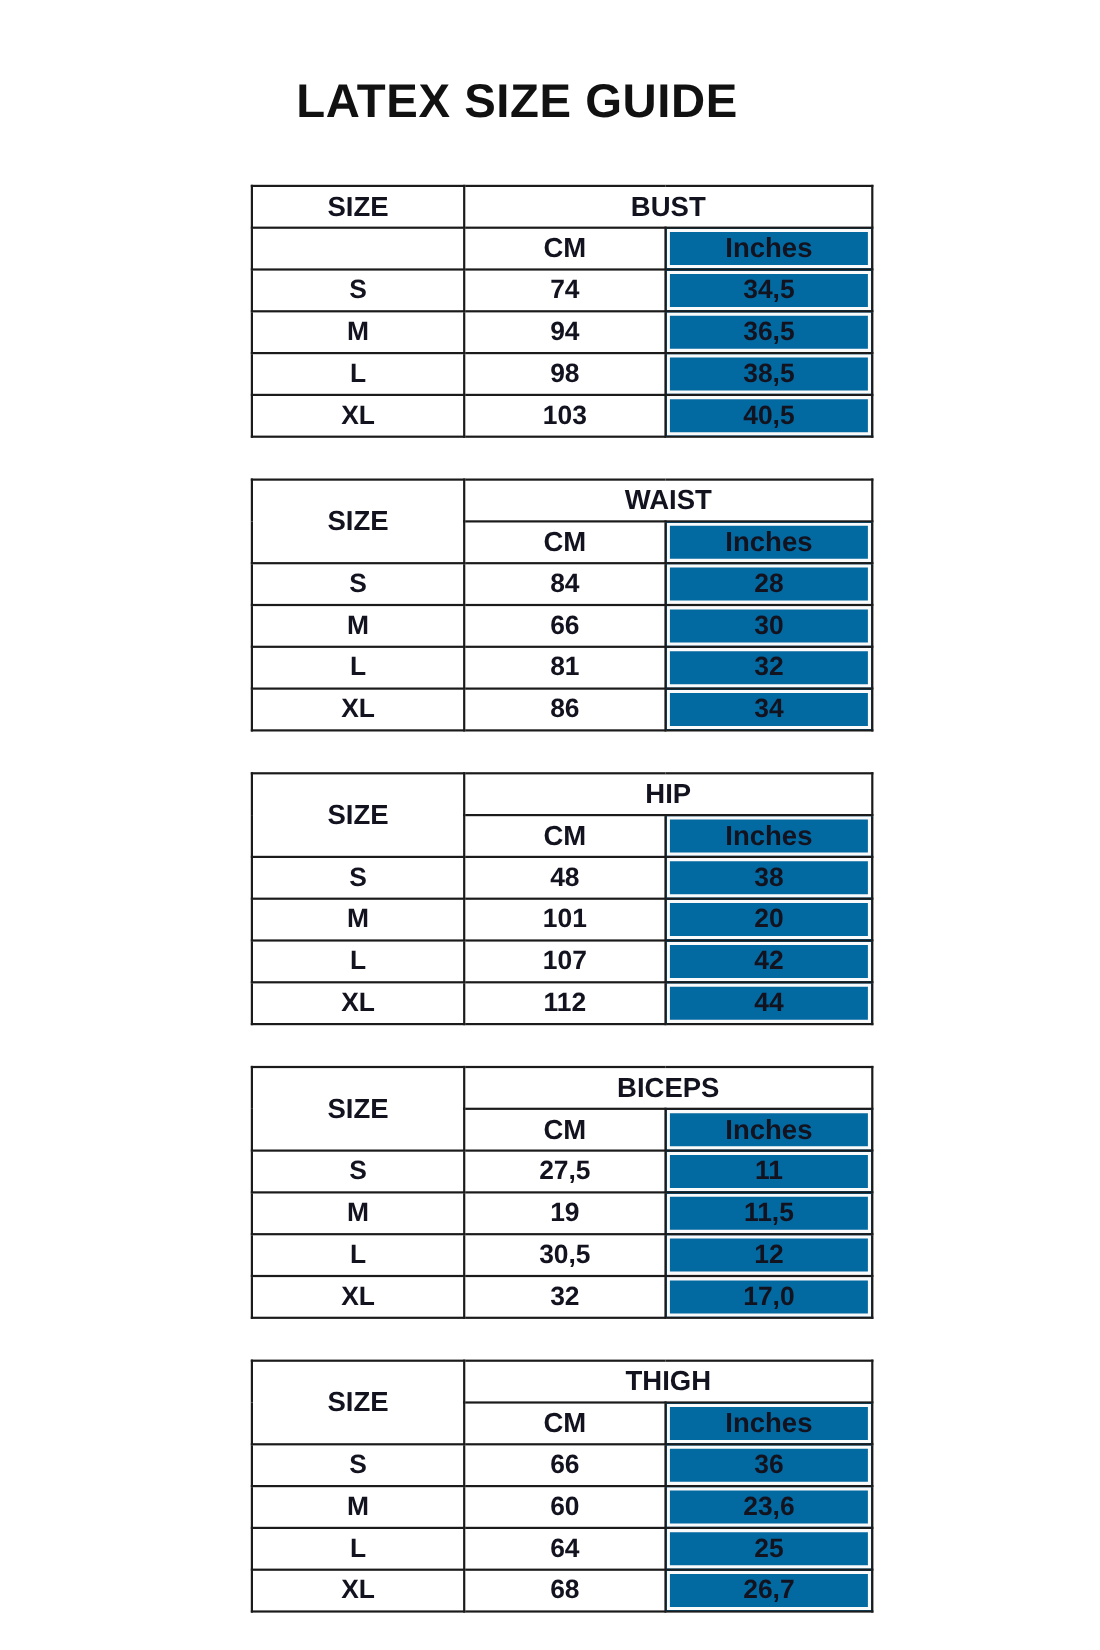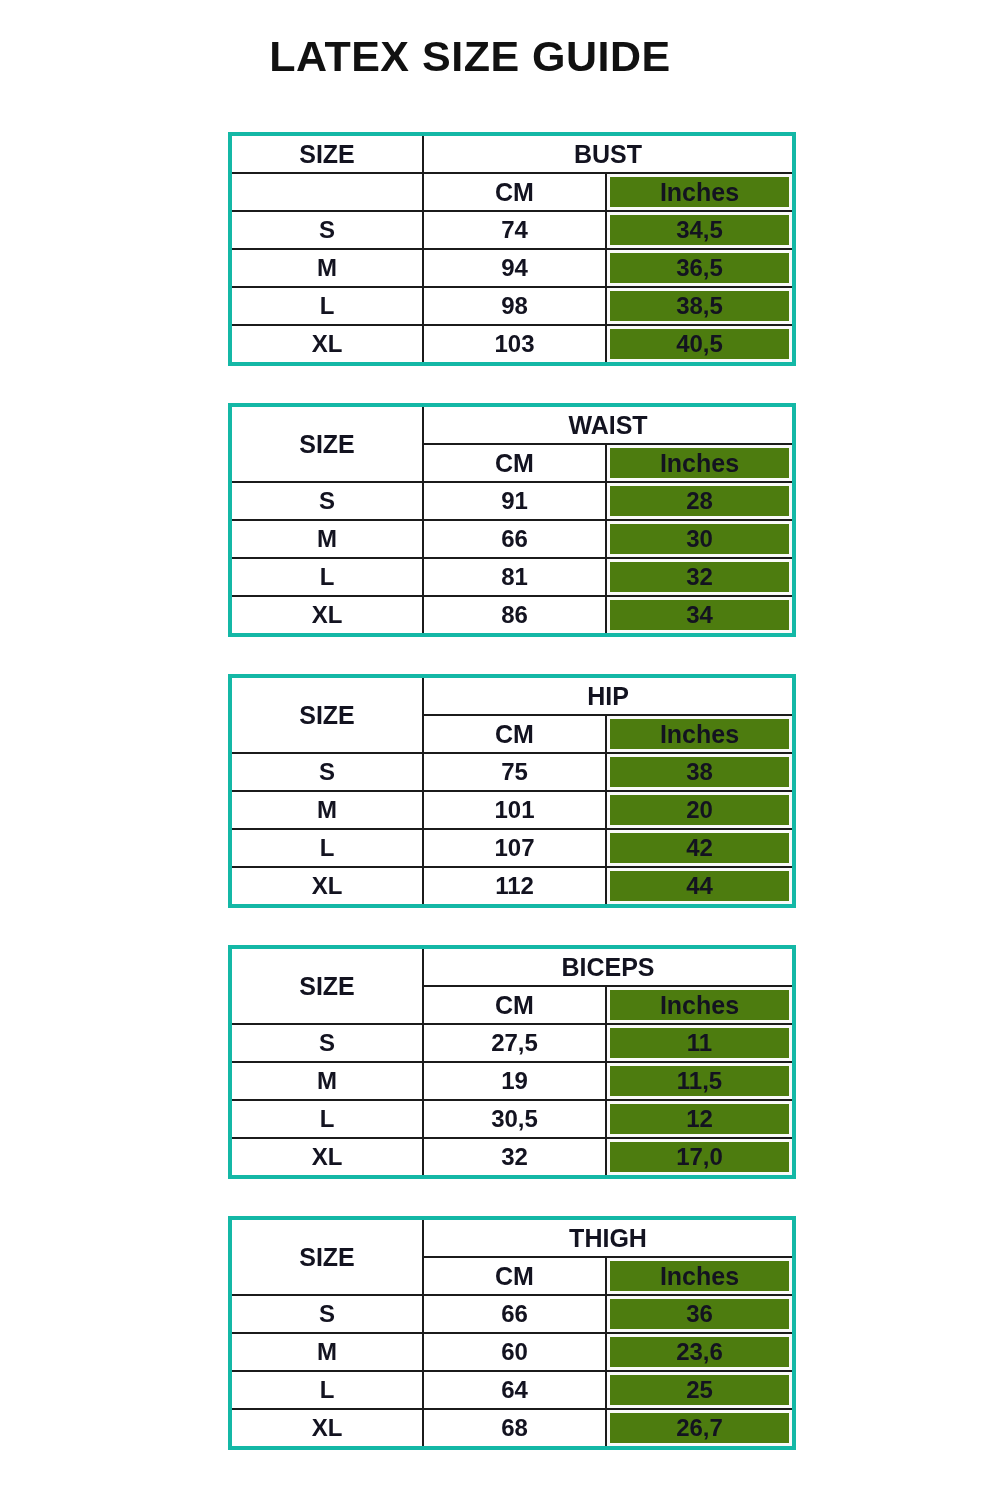--- a/index.html
+++ b/index.html
@@ -9,20 +9,21 @@
     width: 1000px;
     height: 1500px;
     font-family: "Liberation Sans", sans-serif;
     color: #141414;
     overflow: hidden;
   }
   .page {
     width: 1000px;
     height: 1068px;
     position: relative;
+    margin-top: 36px;
   }
   .page-title {
     margin: 0;
     padding-top: 32px;
     text-align: center;
     font-size: 43px;
     font-weight: bold;
     letter-spacing: 0.5px;
     color: #111111;
     transform: translateX(-30px);
@@ -32,38 +33,38 @@
     margin: 51px auto 0 auto;
     transform: translateX(10px);
     display: flex;
     flex-direction: column;
     gap: 37px;
   }
   table.size-table {
     border-collapse: collapse;
     table-layout: fixed;
     width: 564px;
-    border: 4px solid #14b8a6;
+    border: 2px solid #14b8a6;
   }
   table.size-table td {
     border: 2px solid #1b1b1b;
     height: 36px;
     padding: 0;
     text-align: center;
     vertical-align: middle;
     font-weight: bold;
     font-size: 24px;
     color: #131320;
     background: #ffffff;
   }
   table.size-table td.hdr {
     font-size: 25px;
   }
   table.size-table td.gray {
-    background: #4d7c0f;
+    background: #0369a1;
     box-shadow: inset 0 0 0 3px #fafafa;
   }
   col.c-size   { width: 193px; }
   col.c-cm     { width: 183px; }
   col.c-inches { width: 188px; }
 </style>
 </head>
 <body>
 
 <div class="page">
@@ -121,21 +122,21 @@
         <tr>
           <td class="hdr" rowspan="2">SIZE</td>
           <td class="hdr" colspan="2">WAIST</td>
         </tr>
         <tr>
           <td class="hdr">CM</td>
           <td class="hdr gray">Inches</td>
         </tr>
         <tr>
           <td>S</td>
-          <td>91</td>
+          <td>84</td>
           <td class="gray">28</td>
         </tr>
         <tr>
           <td>M</td>
           <td>66</td>
           <td class="gray">30</td>
         </tr>
         <tr>
           <td>L</td>
           <td>81</td>
@@ -159,21 +160,21 @@
         <tr>
           <td class="hdr" rowspan="2">SIZE</td>
           <td class="hdr" colspan="2">HIP</td>
         </tr>
         <tr>
           <td class="hdr">CM</td>
           <td class="hdr gray">Inches</td>
         </tr>
         <tr>
           <td>S</td>
-          <td>75</td>
+          <td>48</td>
           <td class="gray">38</td>
         </tr>
         <tr>
           <td>M</td>
           <td>101</td>
           <td class="gray">20</td>
         </tr>
         <tr>
           <td>L</td>
           <td>107</td>

